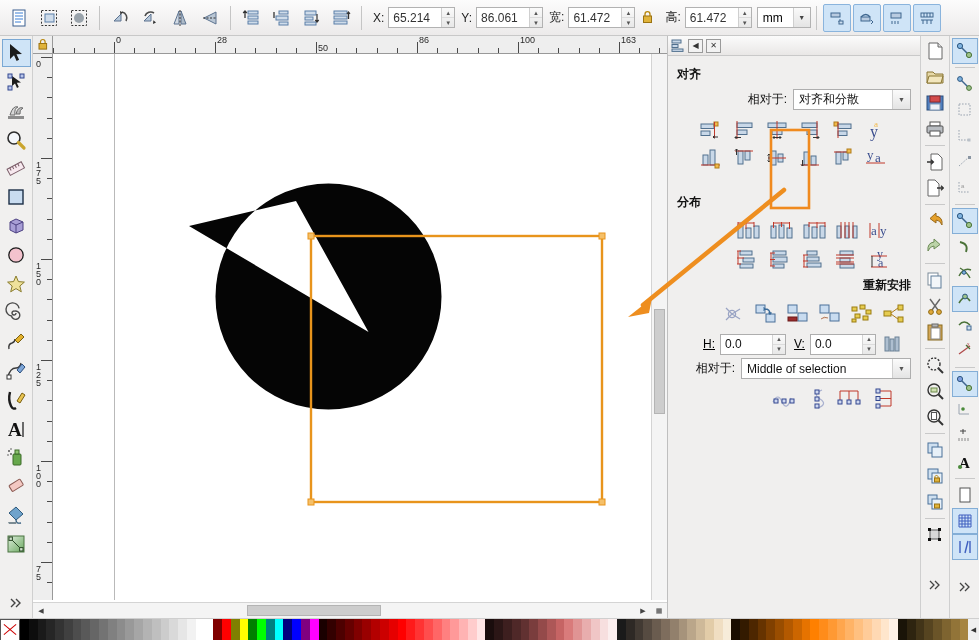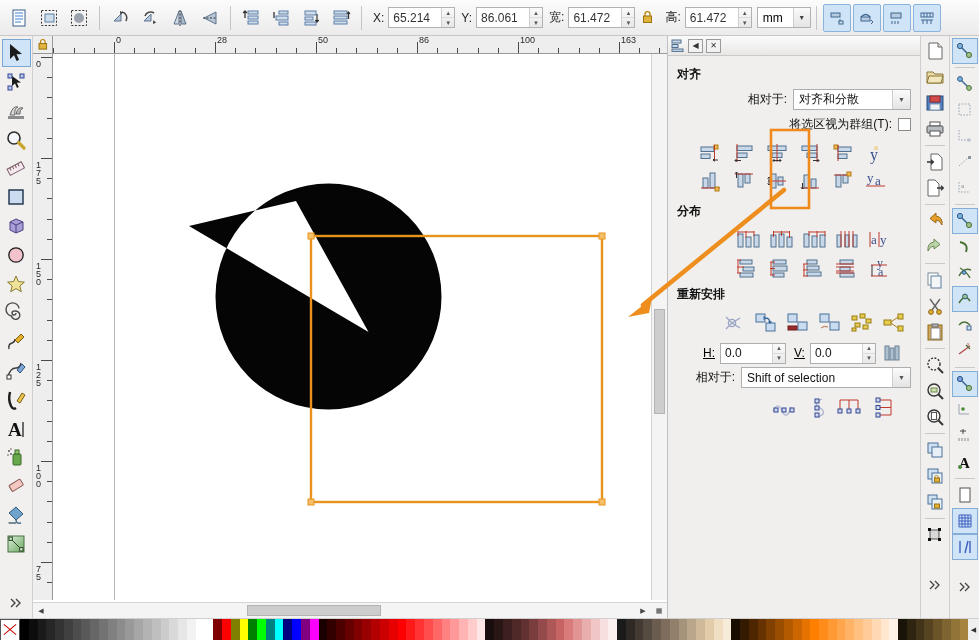--- a/index.html
+++ b/index.html
@@ -515,21 +515,21 @@
           <rect x="2" y="5.5" width="7.6" height="5.6" fill="#e0b33a" stroke="#9b7312"></rect>
         </svg>
     </div>
 
     <div class="rulerH" id="rulerH">
         <div class="rtick" style="left: 61px; height: 11px;"></div>
         <div class="rnum" style="left: 63px;">0</div>
         <div class="rtick" style="left: 162px; height: 11px;"></div>
         <div class="rnum" style="left: 164px;">28</div>
         <div class="rtick" style="left: 263px; height: 11px;"></div>
-        <div class="rnum" style="left: 265px;">50</div>
+        <div class="rnum" style="left: 265px; margin-top: 8px;">50</div>
         <div class="rtick" style="left: 364px; height: 11px;"></div>
         <div class="rnum" style="left: 366px;">86</div>
         <div class="rtick" style="left: 465px; height: 11px;"></div>
         <div class="rnum" style="left: 467px;">100</div>
         <div class="rtick" style="left: 566px; height: 11px;"></div>
         <div class="rnum" style="left: 568px;">163</div>
         <div class="rtick" style="left: 0px; height: 5px;"></div>
         <div class="rtick" style="left: 21px; height: 5px;"></div>
         <div class="rtick" style="left: 41px; height: 5px;"></div>
         <div class="rtick" style="left: 81px; height: 5px;"></div>
@@ -664,24 +664,20 @@
       <div class="sechdr">对齐</div>
 
       <div class="row">
         <span class="lbl">相对于:</span>
         <span class="combo">
           <span>对齐和分散</span>
           <span class="dd">▼</span>
         </span>
       </div>
 
-      <div class="row">
-        <span class="lbl">将选区视为群组(T):</span>
-        <span class="chk"></span>
-      </div>
 
       <div class="iconrow" style="margin-top:2px;">
         <div class="ibtn">
           <svg width="28" height="24" viewBox="0 0 28 24">
               <g fill="#c9d8e8" stroke="#51708e">
                 <rect x="3" y="6" width="13" height="4.5"></rect>
                 <rect x="3" y="13" width="9" height="4.5"></rect>
               </g>
               <rect x="16" y="4" width="4" height="4" fill="#f2b94a" stroke="#b07d18"></rect>
               <line x1="16.5" y1="4" x2="16.5" y2="20" stroke="#c0392b"></line>
@@ -789,21 +785,21 @@
         </div>
         <div class="ibtn">
           <svg width="28" height="24" viewBox="0 0 28 24">
               <text x="4" y="13" font-family="Liberation Serif,serif" font-size="13" fill="#3b4e8e">y</text>
               <text x="12" y="16" font-family="Liberation Serif,serif" font-size="13" fill="#3b4e8e">a</text>
               <line x1="3" y1="17" x2="22" y2="17" stroke="#c0392b"></line>
             </svg>
         </div>
       </div>
 
-      <div class="sechdr" style="margin-top:8px;">分布</div>
+      <div class="sechdr" style="margin-top:22px;">分布</div>
 
       <div class="iconrow" style="margin-left:55px;">
         <div class="ibtn">
           <svg width="28" height="24" viewBox="0 0 28 24">
               <g fill="#c9d8e8" stroke="#51708e">
                 <rect x="3" y="6" width="5" height="13"></rect>
                 <rect x="11" y="9" width="5" height="10"></rect>
                 <rect x="19" y="7" width="5" height="12"></rect>
               </g>
               <g stroke="#c0392b">
@@ -934,21 +930,21 @@
           <svg width="28" height="24" viewBox="0 0 28 24">
               <text x="10" y="11" font-family="Liberation Serif,serif" font-size="12" fill="#3b4e8e">y</text>
               <text x="11" y="20" font-family="Liberation Serif,serif" font-size="12" fill="#3b4e8e">a</text>
               <line x1="4" y1="9" x2="20" y2="9" stroke="#c0392b"></line>
               <line x1="4" y1="20" x2="20" y2="20" stroke="#c0392b"></line>
               <line x1="5" y1="9" x2="5" y2="20" stroke="#333"></line>
             </svg>
         </div>
       </div>
 
-      <div class="sechdr" style="">重新安排</div>
+      <div class="sechdr" style="text-align:right;">重新安排</div>
       <div class="iconrow" style="margin-left:42px;">
         <div class="ibtn">
           <svg width="28" height="24" viewBox="0 0 28 24">
               <g fill="none" stroke="#9aa4c4" stroke-width="1.3">
                 <path d="M5 6 L11 12 L5 18"></path>
                 <path d="M11 12 L19 7"></path>
                 <path d="M11 12 L19 17"></path>
                 <circle cx="11" cy="12" r="3.6"></circle>
               </g>
             </svg>
@@ -1023,21 +1019,21 @@
                 <rect x="7" y="5" width="4" height="12"></rect>
                 <rect x="12" y="3" width="4" height="14"></rect>
               </g>
             </svg>
         </span>
       </div>
 
       <div class="row">
         <span class="lbl">相对于:</span>
         <span class="combo wide">
-          <span>Shift of selection</span>
+          <span>Middle of selection</span>
           <span class="dd">▼</span>
         </span>
       </div>
       <div class="iconrow" style="margin-left:92px;">
         <div class="ibtn">
           <svg width="30" height="22" viewBox="0 0 30 22">
               <path d="M2 14 q5 -10 9 0 q5 10 9 -4" fill="none" stroke="#a9b1cf" stroke-width="1.2"></path>
               <g fill="#cfd8f0" stroke="#33478f">
                 <rect x="3" y="11" width="4" height="4"></rect>
                 <rect x="11" y="11" width="4" height="4"></rect>

